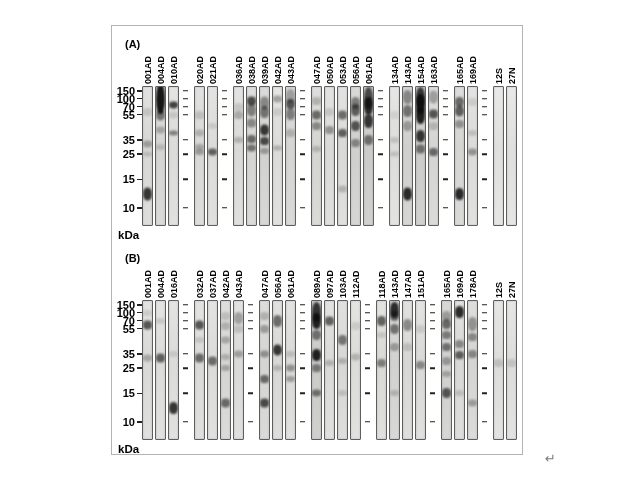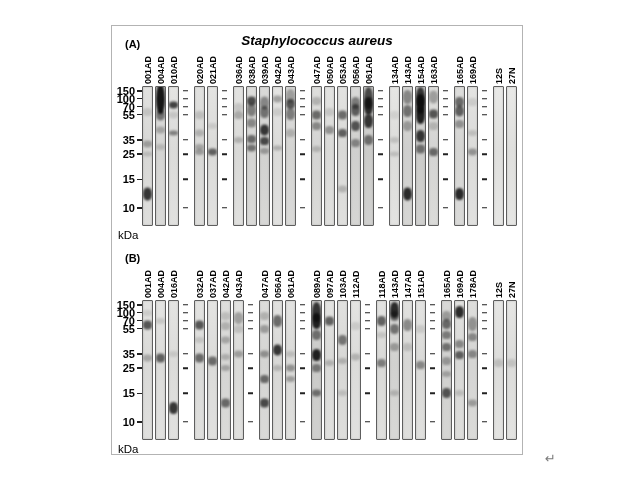--- a/index.html
+++ b/index.html
@@ -30,21 +30,21 @@
   }
   .mwcol { position:relative; width:26px; height:140px; margin-top:32px; flex:none; }
   .mwmark {
     position:absolute; right:0; transform:translateY(-50%);
     display:flex; align-items:center;
     font-weight:bold; font-size:11px; line-height:10px; white-space:nowrap;
   }
   .mwmark .tick { width:5px; height:1.5px; background:#222; margin-left:2px; flex:none; }
   .kda-label {
     position:absolute; left:2px; top:100%; margin-top:3px;
-    font-weight:normal; font-size:11.5px;
+    font-weight:bold; font-size:11.5px;
   }
   .lane-group { display:flex; gap:2px; flex:none; }
   .sepcol { position:relative; width:15px; height:140px; margin-top:32px; flex:none; }
   .sepcol .tick {
     position:absolute; left:4px; width:5px; height:1.5px;
     background:#222; transform:translateY(-50%);
   }
   .lanewrap { display:flex; flex-direction:column; align-items:center; width:11px; flex:none; }
   .lane-label {
     height:30px; margin-bottom:2px;
@@ -70,21 +70,20 @@
     color:#7a7a7a; font-size:13px;
   }
 </style>
 </head>
 <body>
 
 <div class="figure-box">
 
   <section class="panel" id="panelA">
     <span class="panel-tag">(A)</span>
-    <h2 class="panel-title">Staphylococcus aureus</h2>
     <div class="lane-row">
         <div class="mwcol">
           <div class="mwmark" style="top: 3.5%;">
             <span>150</span>
             <span class="tick"></span>
           </div>
           <div class="mwmark" style="top: 9%;">
             <span>100</span>
             <span class="tick"></span>
           </div>

